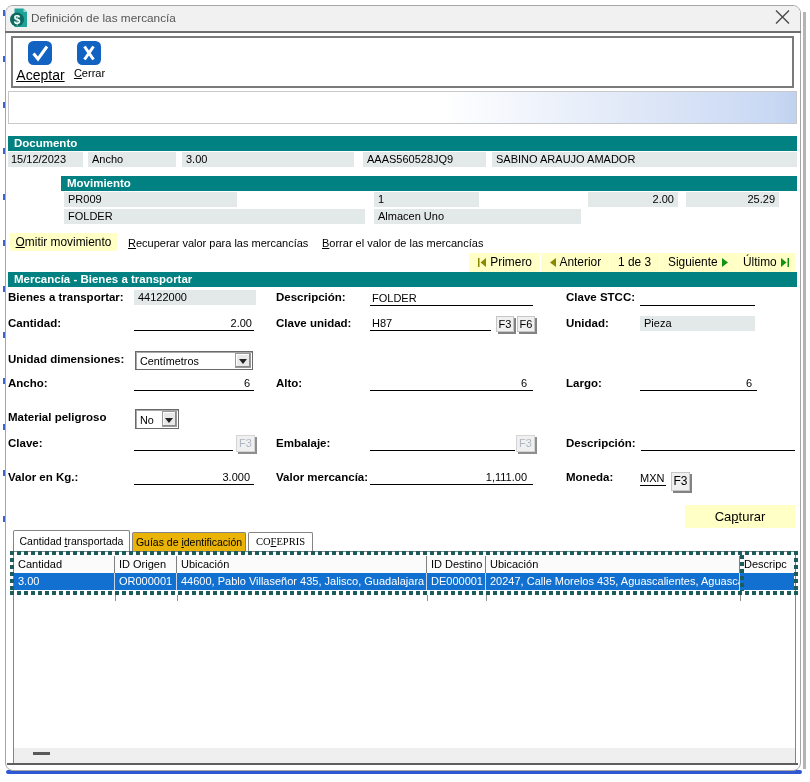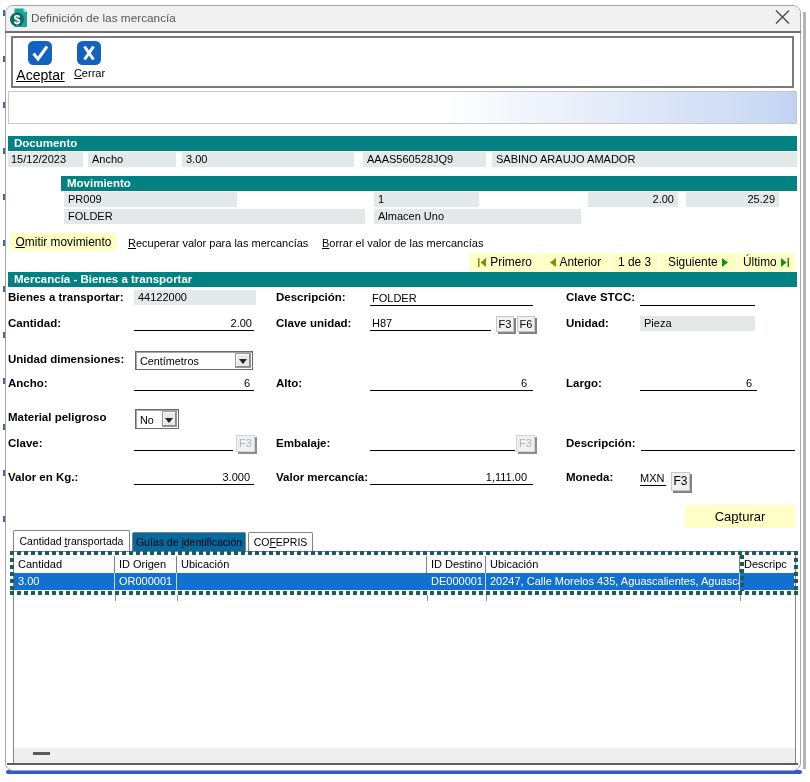--- a/index.html
+++ b/index.html
@@ -143,39 +143,40 @@
 <div class="abs ul ulr" style="left:134px;top:470px;width:120px;height:15px;padding-right:4px;">3.000</div>
 <div class="abs lbl" style="left:276px;top:471px;">Valor mercancía:</div>
 <div class="abs ul ulr" style="left:370px;top:470px;width:163px;height:15px;padding-right:6px;">1,111.00</div>
 <div class="abs lbl" style="left:566px;top:471px;">Moneda:</div>
 <div class="abs ul" style="left:640px;top:471px;width:26px;height:15px;">MXN</div>
 <div class="abs fbtn" style="left:671px;top:472px;width:19px;height:19px;line-height:17px;font-size:12px;">F3</div>
 
 <div class="abs ybtn" style="left:685px;top:505px;width:110px;height:23px;line-height:23px;font-size:13px;">Ca<u>p</u>turar</div>
 
 <div class="abs" style="left:13px;top:530px;width:117px;height:21px;background:#fff;border:1px solid #848484;border-bottom:none;border-radius:2px 2px 0 0;font-size:10.5px;text-align:center;line-height:20px;">Cantidad <u>t</u>ransportada</div>
-<div class="abs" style="left:132px;top:532px;width:114px;height:19px;background:#0369a1;border:1px solid #848484;border-bottom:none;border-radius:2px 2px 0 0;font-size:10.5px;text-align:center;line-height:18px;">Guías de <u>i</u>dentificación</div>
-<div class="abs" style="left:248px;top:532px;width:65px;height:19px;background:#fff;border:1px solid #848484;border-bottom:none;border-radius:2px 2px 0 0;font-size:10.5px;text-align:center;line-height:18px;">CO<u>F</u>EPRIS</div>
+<div class="abs" style="left:132px;top:532px;width:114px;height:19px;background:#eab308;border:1px solid #848484;border-bottom:none;border-radius:2px 2px 0 0;font-size:10.5px;text-align:center;line-height:18px;">Guías de <u>i</u>dentificación</div>
+<div class="abs" style="left:248px;top:532px;width:65px;height:19px;background:#fff;border:1px solid #848484;border-bottom:none;border-radius:2px 2px 0 0;font-size:10.5px;text-align:center;line-height:18px;font-family:Liberation Serif, serif;">CO<u>F</u>EPRIS</div>
 
 <div class="abs" style="left:13px;top:551px;width:783px;height:213px;background:#fff;border:1px solid #848484;"></div>
 <div class="abs" style="left:14px;top:748px;width:781px;height:15px;background:#EFEFEF;"></div>
 <div class="abs" style="left:33px;top:752px;width:17px;height:3px;background:#5A5A5A;"></div>
 
 <div class="abs" style="left:14px;top:556px;width:780px;height:17px;background:#FBFBFB;">
   <div class="cell" style="left:0;width:101px;border-right:1px solid #808080;">Cantidad</div>
   <div class="cell" style="left:101px;width:62px;border-right:1px solid #808080;">ID Origen</div>
   <div class="cell" style="left:163px;width:250px;border-right:1px solid #808080;">Ubicación</div>
   <div class="cell" style="left:413px;width:59px;border-right:1px solid #808080;">ID Destino</div>
   <div class="cell" style="left:472px;width:254px;border-right:1px solid #808080;">Ubicación</div>
   <div class="cell" style="left:726px;width:54px;">Descripc</div>
 </div>
 
 <div class="abs" style="left:14px;top:573px;width:780px;height:17px;background:#1270D0;color:#fff;">
   <div class="cell" style="left:0;width:101px;border-right:1px solid #C9D6EA;">3.00</div>
   <div class="cell" style="left:101px;width:62px;border-right:1px solid #C9D6EA;">OR000001</div>
+  <div class="cell" style="left:163px;width:250px;border-right:1px solid #C9D6EA;">44600, Pablo Villaseñor 435, Jalisco, Guadalajara</div>
   <div class="cell" style="left:413px;width:59px;border-right:1px solid #C9D6EA;">DE000001</div>
   <div class="cell" style="left:472px;width:254px;border-right:1px solid #C9D6EA;">20247, Calle Morelos 435, Aguascalientes, Aguasca</div>
   <div class="cell" style="left:726px;width:54px;"></div>
 </div>
 
 <div class="abs" style="left:10px;top:551px;width:788px;height:4px;background:repeating-linear-gradient(90deg,#1D5C5C 0 4px,transparent 4px 7px);"></div>
 <div class="abs" style="left:10px;top:591px;width:788px;height:4px;background:repeating-linear-gradient(90deg,#1D5C5C 0 4px,transparent 4px 7px);"></div>
 <div class="abs" style="left:10px;top:551px;width:4px;height:44px;background:repeating-linear-gradient(180deg,#1D5C5C 0 4px,transparent 4px 7px);"></div>
 <div class="abs" style="left:794px;top:551px;width:4px;height:44px;background:repeating-linear-gradient(180deg,#1D5C5C 0 4px,transparent 4px 7px);"></div>
 <div class="abs" style="left:740px;top:555px;width:4px;height:36px;background:repeating-linear-gradient(180deg,#1D5C5C 0 4px,transparent 4px 7px);"></div>

